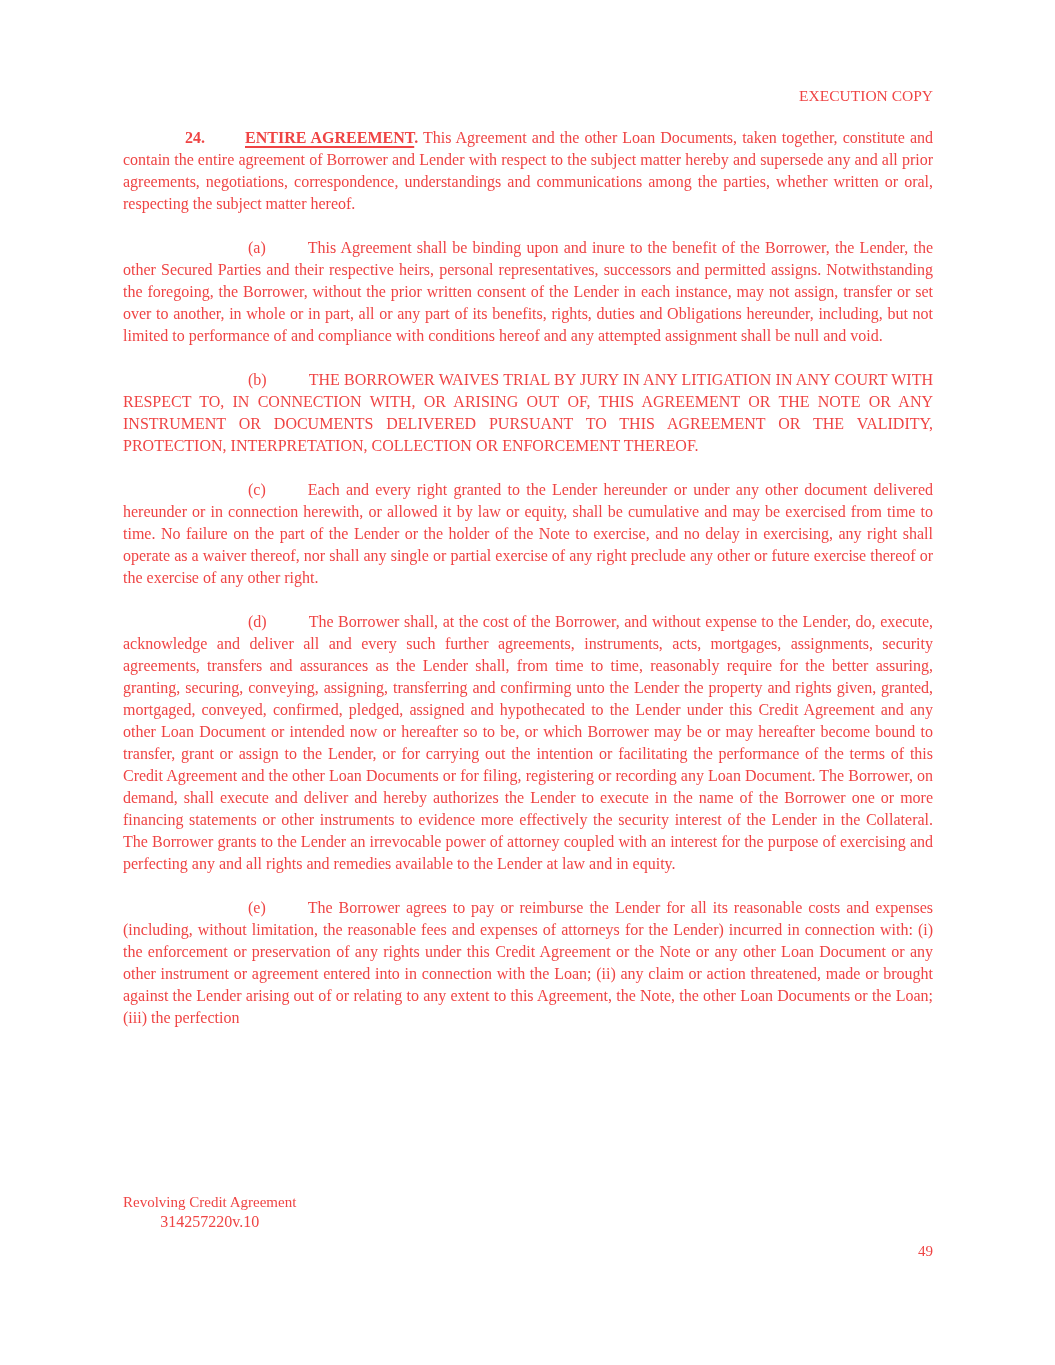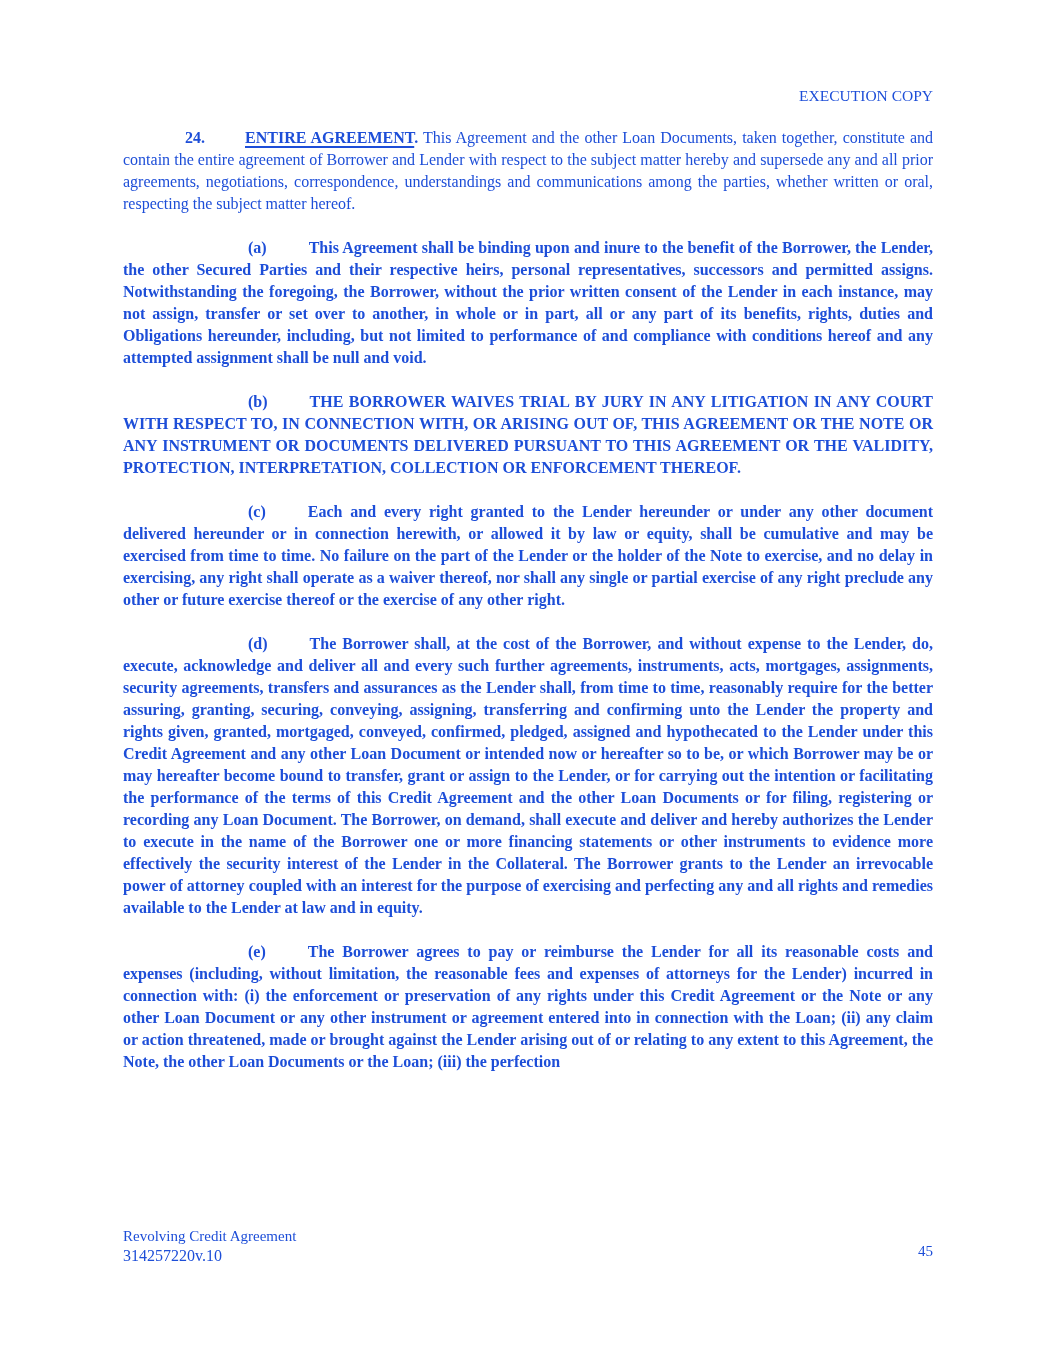--- a/index.html
+++ b/index.html
@@ -5,21 +5,21 @@
   html, body {
     margin: 0;
     padding: 0;
     background: #ffffff;
   }
   .page {
     position: relative;
     width: 1055px;
     height: 1365px;
     background: #ffffff;
-    color: #1d4ed8;
+    color: #ef4444;
     font-family: "Liberation Serif", serif;
     overflow: hidden;
   }
   .content {
     position: absolute;
     left: 123px;
     top: 85px;
     width: 810px;
   }
   .exec-copy {
@@ -33,21 +33,20 @@
     font-size: 16px;
     line-height: 22px;
     text-align: justify;
   }
   p.sec {
     text-indent: 62px;
     font-family: Liberation Serif, serif;
   }
   p.sub {
     text-indent: 125px;
-    font-weight: bold;
   }
   .num {
     font-weight: bold;
   }
   .tab-sec {
     display: inline-block;
     width: 40px;
   }
   .tab-sub {
     display: inline-block;
@@ -66,23 +65,23 @@
     position: absolute;
     top: 1241px;
     left: 123px;
     width: 810px;
     text-align: right;
     font-size: 15px;
     line-height: 20px;
   }
   .footer-id {
     position: absolute;
-    top: 1226px;
+    top: 1192px;
     left: 123px;
-    text-align: left;
+    text-align: center;
   }
   .footer-id .doc-title {
     font-size: 15px;
     line-height: 20px;
   }
   .footer-id .doc-version {
     font-size: 16px;
     line-height: 19px;
   }
 </style>
@@ -116,19 +115,19 @@
     <p class="para sub">
       <span>(d)</span><span class="tab-sub"></span><span>The Borrower shall, at the cost of the Borrower, and without expense to the Lender, do, execute, acknowledge and deliver all and every such further agreements, instruments, acts, mortgages, assignments, security agreements, transfers and assurances as the Lender shall, from time to time, reasonably require for the better assuring, granting, securing, conveying, assigning, transferring and confirming unto the Lender the property and rights given, granted, mortgaged, conveyed, confirmed, pledged, assigned and hypothecated to the Lender under this Credit Agreement and any other Loan Document or intended now or hereafter so to be, or which Borrower may be or may hereafter become bound to transfer, grant or assign to the Lender, or for carrying out the intention or facilitating the performance of the terms of this Credit Agreement and the other Loan Documents or for filing, registering or recording any Loan Document.  The Borrower, on demand, shall execute and deliver and hereby authorizes the Lender to execute in the name of the Borrower one or more financing statements or other instruments to evidence more effectively the security interest of the Lender in the Collateral.  The Borrower grants to the Lender an irrevocable power of attorney coupled with an interest for the purpose of exercising and perfecting any and all rights and remedies available to the Lender at law and in equity.</span>
     </p>
 
     <p class="para sub">
       <span>(e)</span><span class="tab-sub"></span><span>The Borrower agrees to pay or reimburse the Lender for all its reasonable costs and expenses (including, without limitation, the reasonable fees and expenses of attorneys for the Lender) incurred in connection with:  (i) the enforcement or preservation of any rights under this Credit Agreement or the Note or any other Loan Document or any other instrument or agreement entered into in connection with the Loan; (ii) any claim or action threatened, made or brought against the Lender arising out of or relating to any extent to this Agreement, the Note, the other Loan Documents or the Loan; (iii) the perfection</span>
     </p>
 
   </div>
 
-  <div class="footer-pageno">45</div>
+  <div class="footer-pageno">49</div>
 
   <div class="footer-id">
     <div class="doc-title">Revolving Credit Agreement</div>
     <div class="doc-version">314257220v.10</div>
   </div>
 </div>
 
 </body></html>

